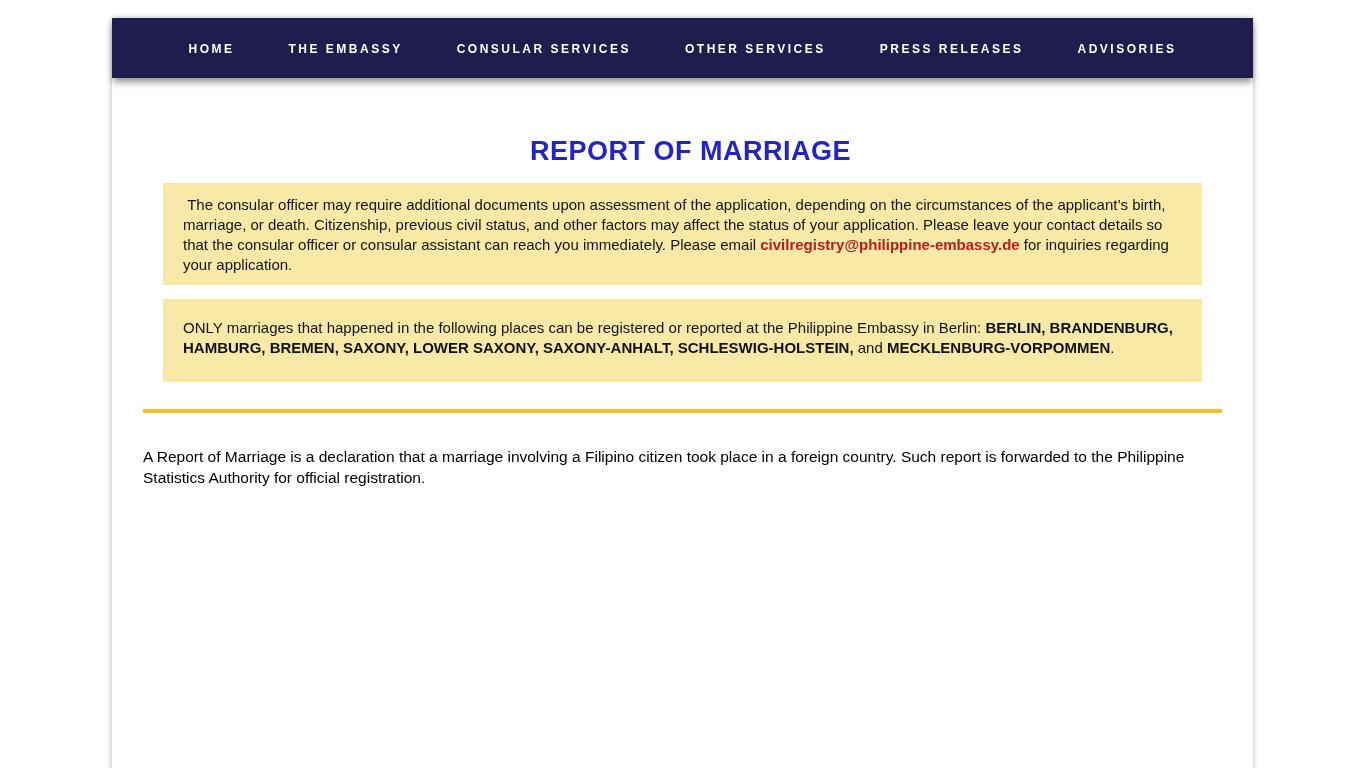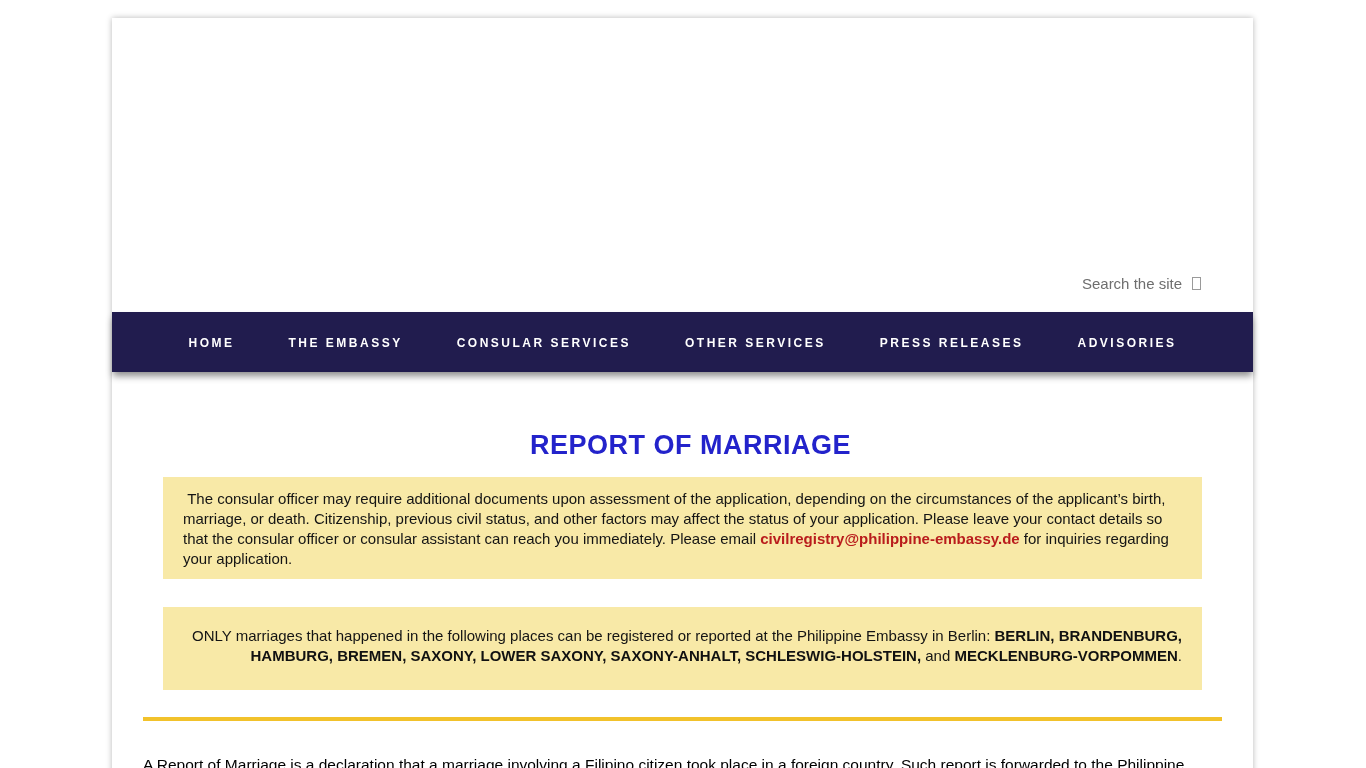--- a/index.html
+++ b/index.html
@@ -87,21 +87,21 @@
     margin: 0 51px;
     background: #f8e9a7;
   }
   .notice p {
     margin: 0;
     font-size: 15px;
     line-height: 20px;
     color: #141414;
   }
   .notice-1 { padding: 12px 20px 10px 20px; }
-  .notice-2 { margin-top: 28px; padding: 19px 20px 24px 20px; text-align: right; }
+  .notice-2 { margin-top: 14px; padding: 19px 20px 24px 20px; }
   .email-link {
     font-weight: bold;
     color: #b91c1c;
     text-decoration: none;
     cursor: pointer;
   }
   .notice strong { font-weight: bold; color: #111111; }
   .gold-divider {
     border: none;
     height: 4px;
@@ -113,26 +113,20 @@
     font-size: 15.5px;
     line-height: 21px;
     color: #000000;
   }
 </style>
 </head>
 <body>
 
 <div class="site-container">
 
-  <header class="site-header">
-    <div class="search-area">
-      <span class="search-label">Search the site</span>
-      <span class="search-icon"></span>
-    </div>
-  </header>
 
   <nav class="main-nav">
     <ul id="nav-list">
         <li><a href="#">HOME</a></li>
         <li><a href="#">THE EMBASSY</a></li>
         <li><a href="#">CONSULAR SERVICES</a></li>
         <li><a href="#">OTHER SERVICES</a></li>
         <li><a href="#">PRESS RELEASES</a></li>
         <li><a href="#">ADVISORIES</a></li>
       </ul>

